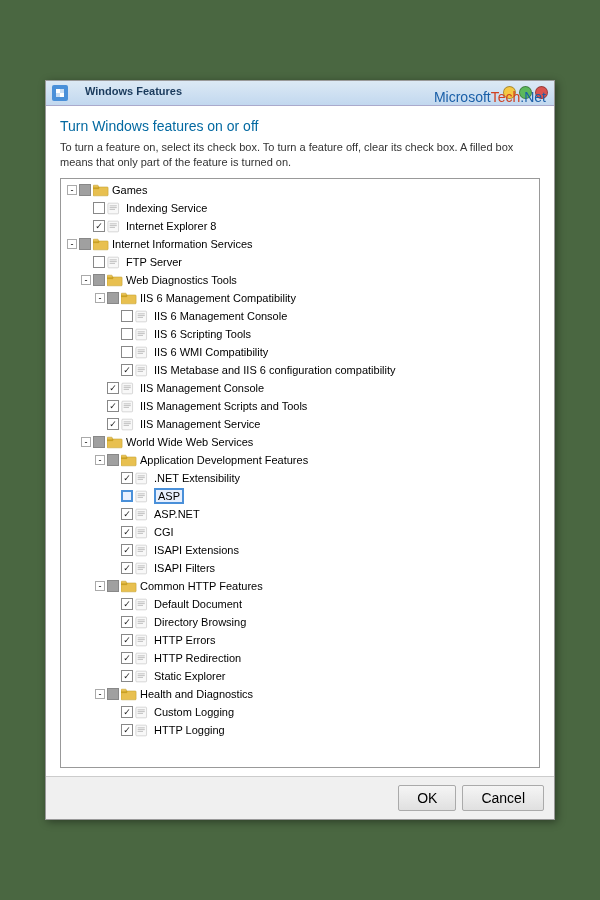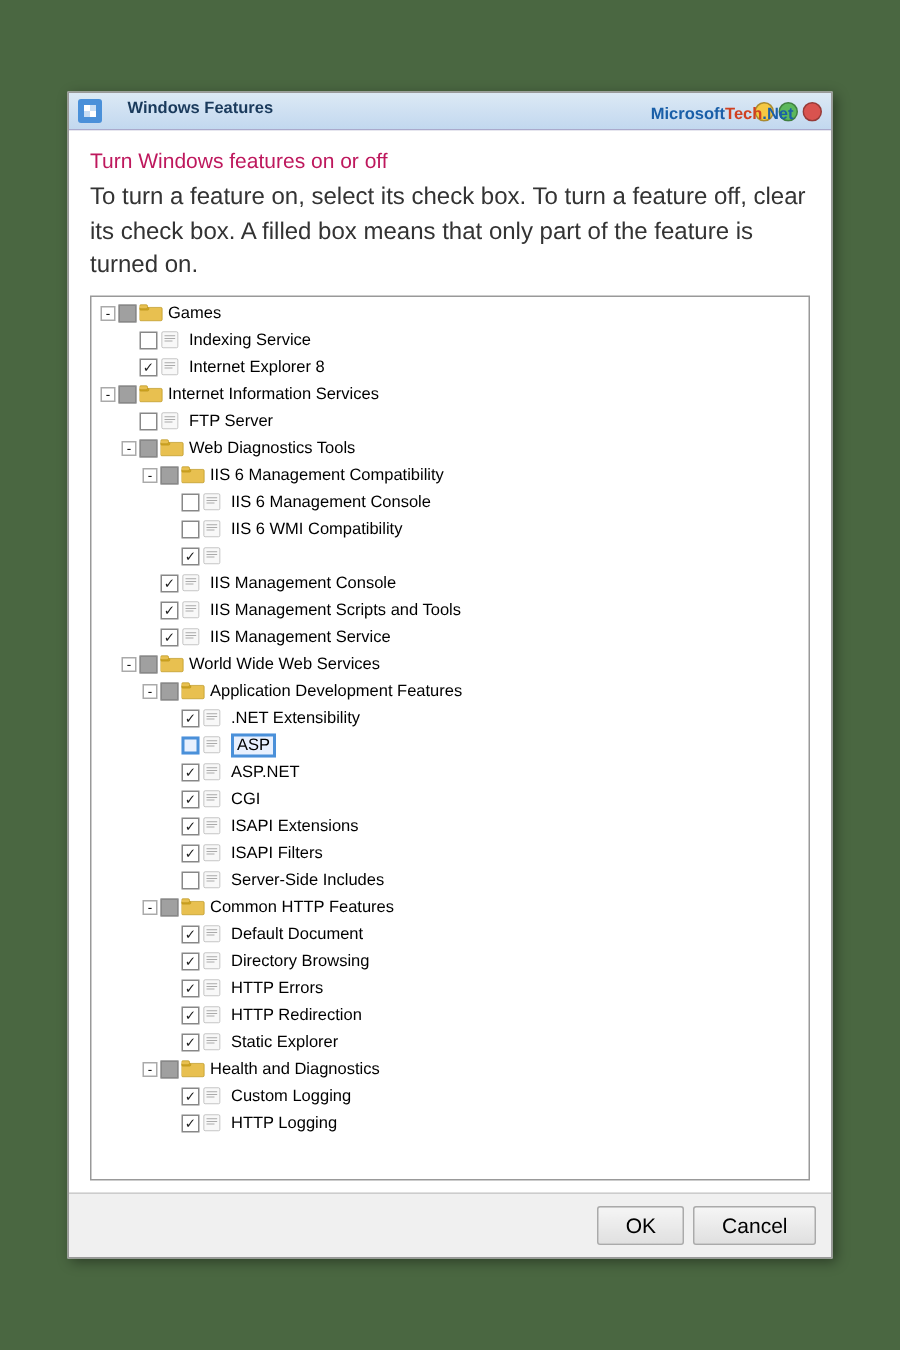--- a/index.html
+++ b/index.html
@@ -59,27 +59,27 @@
       cursor: pointer;
     }
     .btn-minimize { background: #f5c842; }
     .btn-maximize { background: #5cb85c; }
     .btn-close { background: #d9534f; }
     .content {
       background: white;
       padding: 12px 14px 8px 14px;
     }
     .page-title {
-      color: #be185d;
+      color: #0369a1;
       font-size: 14px;
       font-weight: normal;
       margin-bottom: 6px;
     }
     .description {
-      font-size: 16px;
+      font-size: 11px;
       color: #333;
       line-height: 1.4;
       margin-bottom: 8px;
     }
     .tree-container {
       border: 1px solid #999;
       background: white;
       height: 590px;
       overflow-y: scroll;
       overflow-x: hidden;
@@ -188,21 +188,21 @@
       </div>
       <span class="title-text">Windows Features</span>
     </div>
     <div class="title-buttons">
       <div class="title-btn btn-minimize"></div>
       <div class="title-btn btn-maximize"></div>
       <div class="title-btn btn-close"></div>
     </div>
   </div>
 
-  <div style="position:absolute;top:8px;right:25px;font-size:11px;font-weight:bold;color:#1a5fa8;pointer-events:none;">
+  <div style="position:absolute;top:8px;right:8px;font-size:14px;font-weight:normal;color:#1a5fa8;pointer-events:none;">
     <span>Microsoft</span><span style="color:#d04020">Tech</span><span>.Net</span>
   </div>
 
   <div class="content">
     <div class="page-title">Turn Windows features on or off</div>
     <div class="description">To turn a feature on, select its check box. To turn a feature off, clear its check box. A filled box means that only part of the feature is turned on.</div>
 
     <div class="tree-container" id="tree-container">
     <div class="tree-item">
           <span class="indent" style="width: 4px;"></span>
@@ -299,32 +299,45 @@
         <div class="tree-item">
           <span class="indent" style="width: 46px;"></span>
           <span class="expander-spacer"></span>
           <span class="checkbox"></span>
           <span class="folder-icon"><svg class="folder-svg" viewBox="0 0 18 14" xmlns="http://www.w3.org/2000/svg">
     <rect x="1" y="1" width="12" height="12" rx="1" fill="#f8f8f8" stroke="#aaa" stroke-width="0.5"></rect>
     <line x1="3" y1="4" x2="11" y2="4" stroke="#aaa" stroke-width="0.8"></line>
     <line x1="3" y1="6" x2="11" y2="6" stroke="#aaa" stroke-width="0.8"></line>
     <line x1="3" y1="8" x2="9" y2="8" stroke="#aaa" stroke-width="0.8"></line>
   </svg></span>
+          <span class="label">IIS 6 Scripting Tools</span>
+        </div>
+        <div class="tree-item">
+          <span class="indent" style="width: 46px;"></span>
+          <span class="expander-spacer"></span>
+          <span class="checkbox"></span>
+          <span class="folder-icon"><svg class="folder-svg" viewBox="0 0 18 14" xmlns="http://www.w3.org/2000/svg">
+    <rect x="1" y="1" width="12" height="12" rx="1" fill="#f8f8f8" stroke="#aaa" stroke-width="0.5"></rect>
+    <line x1="3" y1="4" x2="11" y2="4" stroke="#aaa" stroke-width="0.8"></line>
+    <line x1="3" y1="6" x2="11" y2="6" stroke="#aaa" stroke-width="0.8"></line>
+    <line x1="3" y1="8" x2="9" y2="8" stroke="#aaa" stroke-width="0.8"></line>
+  </svg></span>
           <span class="label">IIS 6 WMI Compatibility</span>
         </div>
         <div class="tree-item">
           <span class="indent" style="width: 46px;"></span>
           <span class="expander-spacer"></span>
           <span class="checkbox checked">✓</span>
           <span class="folder-icon"><svg class="folder-svg" viewBox="0 0 18 14" xmlns="http://www.w3.org/2000/svg">
     <rect x="1" y="1" width="12" height="12" rx="1" fill="#f8f8f8" stroke="#aaa" stroke-width="0.5"></rect>
     <line x1="3" y1="4" x2="11" y2="4" stroke="#aaa" stroke-width="0.8"></line>
     <line x1="3" y1="6" x2="11" y2="6" stroke="#aaa" stroke-width="0.8"></line>
     <line x1="3" y1="8" x2="9" y2="8" stroke="#aaa" stroke-width="0.8"></line>
   </svg></span>
+          <span class="label">IIS Metabase and IIS 6 configuration compatibility</span>
         </div>
         <div class="tree-item">
           <span class="indent" style="width: 32px;"></span>
           <span class="expander-spacer"></span>
           <span class="checkbox checked">✓</span>
           <span class="folder-icon"><svg class="folder-svg" viewBox="0 0 18 14" xmlns="http://www.w3.org/2000/svg">
     <rect x="1" y="1" width="12" height="12" rx="1" fill="#f8f8f8" stroke="#aaa" stroke-width="0.5"></rect>
     <line x1="3" y1="4" x2="11" y2="4" stroke="#aaa" stroke-width="0.8"></line>
     <line x1="3" y1="6" x2="11" y2="6" stroke="#aaa" stroke-width="0.8"></line>
     <line x1="3" y1="8" x2="9" y2="8" stroke="#aaa" stroke-width="0.8"></line>
@@ -441,32 +454,20 @@
           <span class="indent" style="width: 46px;"></span>
           <span class="expander-spacer"></span>
           <span class="checkbox checked">✓</span>
           <span class="folder-icon"><svg class="folder-svg" viewBox="0 0 18 14" xmlns="http://www.w3.org/2000/svg">
     <rect x="1" y="1" width="12" height="12" rx="1" fill="#f8f8f8" stroke="#aaa" stroke-width="0.5"></rect>
     <line x1="3" y1="4" x2="11" y2="4" stroke="#aaa" stroke-width="0.8"></line>
     <line x1="3" y1="6" x2="11" y2="6" stroke="#aaa" stroke-width="0.8"></line>
     <line x1="3" y1="8" x2="9" y2="8" stroke="#aaa" stroke-width="0.8"></line>
   </svg></span>
           <span class="label">ISAPI Filters</span>
-        </div>
-        <div class="tree-item">
-          <span class="indent" style="width: 46px;"></span>
-          <span class="expander-spacer"></span>
-          <span class="checkbox"></span>
-          <span class="folder-icon"><svg class="folder-svg" viewBox="0 0 18 14" xmlns="http://www.w3.org/2000/svg">
-    <rect x="1" y="1" width="12" height="12" rx="1" fill="#f8f8f8" stroke="#aaa" stroke-width="0.5"></rect>
-    <line x1="3" y1="4" x2="11" y2="4" stroke="#aaa" stroke-width="0.8"></line>
-    <line x1="3" y1="6" x2="11" y2="6" stroke="#aaa" stroke-width="0.8"></line>
-    <line x1="3" y1="8" x2="9" y2="8" stroke="#aaa" stroke-width="0.8"></line>
-  </svg></span>
-          <span class="label">Server-Side Includes</span>
         </div>
         <div class="tree-item">
           <span class="indent" style="width: 32px;"></span>
           <span class="expander">-</span>
           <span class="checkbox partial"></span>
           <span class="folder-icon"><svg class="folder-svg" viewBox="0 0 18 14" xmlns="http://www.w3.org/2000/svg">
     <rect x="0" y="3" width="17" height="10" rx="1" fill="#e8c050" stroke="#b8921a" stroke-width="0.5"></rect>
     <rect x="0" y="3" width="7" height="2" rx="1" fill="#d4a820" stroke="#b8921a" stroke-width="0.5"></rect>
     <rect x="0" y="1" width="6" height="3" rx="1" fill="#e8c050" stroke="#b8921a" stroke-width="0.5"></rect>
   </svg></span>

